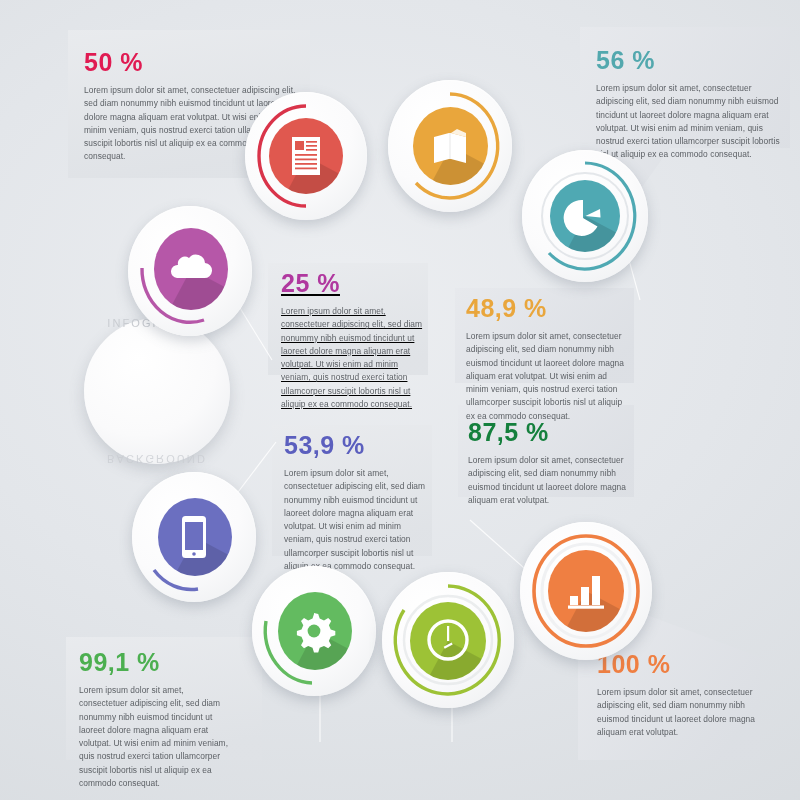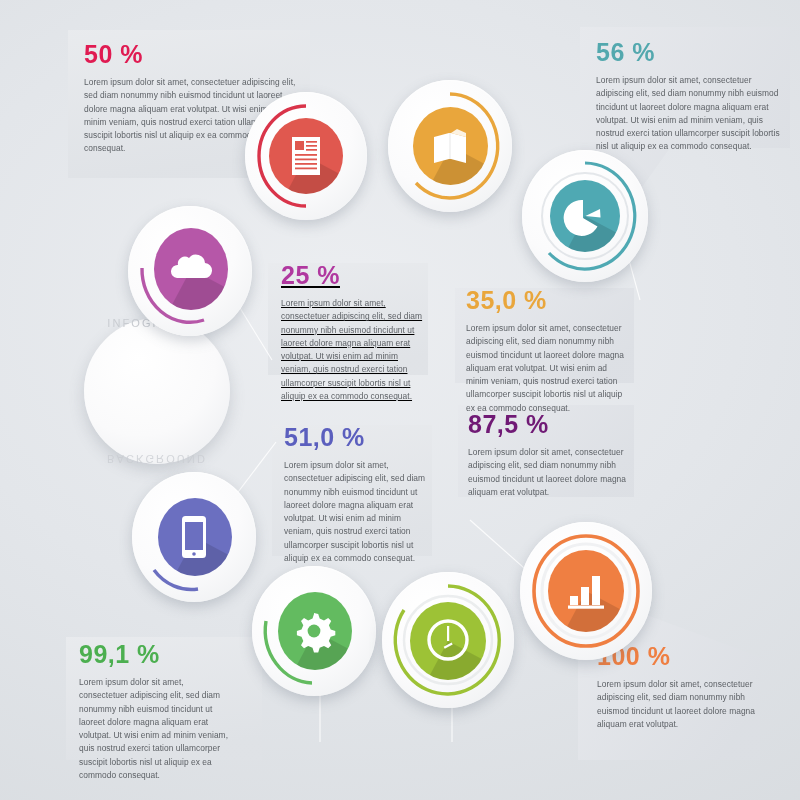--- a/index.html
+++ b/index.html
@@ -16,21 +16,21 @@
   .ribbons{position:absolute;inset:0;}
 
   
   .panel{
     position:absolute;
     box-sizing:border-box;
     padding:0;
   }
   .pct{
     font-size:25px;font-weight:bold;letter-spacing:0.5px;
-    margin:0 0 9px 0;line-height:1;
+    margin:8px 0 9px 0;line-height:1;
   }
   .body{
     font-size:8.4px;line-height:1.58;color:#5d6166;margin:0;
     letter-spacing:0.05px;
   }
 
   
   .node{position:absolute;}
   .node .plate{
     position:absolute;inset:0;border-radius:50%;
@@ -111,31 +111,31 @@
     <div class="pct" style="color:#53a8ae">56 %</div>
     <div class="body">Lorem ipsum dolor sit amet, consectetuer adipiscing elit, sed diam nonummy nibh euismod tincidunt ut laoreet dolore magna aliquam erat volutpat. Ut wisi enim ad minim veniam, quis nostrud exerci tation ullamcorper suscipit lobortis nisl ut aliquip ex ea commodo consequat.</div>
   </div>
 
   <div class="panel" style="left:281px;top:263px;width:146px;text-decoration:underline;">
     <div class="pct" style="color:#b0389f">25 %</div>
     <div class="body">Lorem ipsum dolor sit amet, consectetuer adipiscing elit, sed diam nonummy nibh euismod tincidunt ut laoreet dolore magna aliquam erat volutpat. Ut wisi enim ad minim veniam, quis nostrud exerci tation ullamcorper suscipit lobortis nisl ut aliquip ex ea commodo consequat.</div>
   </div>
 
   <div class="panel" style="left:466px;top:288px;width:166px;">
-    <div class="pct" style="color:#e9a63c">35,0 %</div>
+    <div class="pct" style="color:#e9a63c">48,9 %</div>
     <div class="body">Lorem ipsum dolor sit amet, consectetuer adipiscing elit, sed diam nonummy nibh euismod tincidunt ut laoreet dolore magna aliquam erat volutpat. Ut wisi enim ad minim veniam, quis nostrud exerci tation ullamcorper suscipit lobortis nisl ut aliquip ex ea commodo consequat.</div>
   </div>
 
   <div class="panel" style="left:284px;top:425px;width:146px;">
-    <div class="pct" style="color:#5b5fbe">51,0 %</div>
+    <div class="pct" style="color:#5b5fbe">53,9 %</div>
     <div class="body">Lorem ipsum dolor sit amet, consectetuer adipiscing elit, sed diam nonummy nibh euismod tincidunt ut laoreet dolore magna aliquam erat volutpat. Ut wisi enim ad minim veniam, quis nostrud exerci tation ullamcorper suscipit lobortis nisl ut aliquip ex ea commodo consequat.</div>
   </div>
 
   <div class="panel" style="left:468px;top:412px;width:164px;">
-    <div class="pct" style="color:#701a75">87,5 %</div>
+    <div class="pct" style="color:#15803d">87,5 %</div>
     <div class="body">Lorem ipsum dolor sit amet, consectetuer adipiscing elit, sed diam nonummy nibh euismod tincidunt ut laoreet dolore magna aliquam erat volutpat.</div>
   </div>
 
   <div class="panel" style="left:79px;top:642px;width:152px;">
     <div class="pct" style="color:#4caf50">99,1 %</div>
     <div class="body">Lorem ipsum dolor sit amet, consectetuer adipiscing elit, sed diam nonummy nibh euismod tincidunt ut laoreet dolore magna aliquam erat volutpat. Ut wisi enim ad minim veniam, quis nostrud exerci tation ullamcorper suscipit lobortis nisl ut aliquip ex ea commodo consequat.</div>
   </div>
 
   <div class="panel" style="left:597px;top:644px;width:160px;">
     <div class="pct" style="color:#ef7f42">100 %</div>

